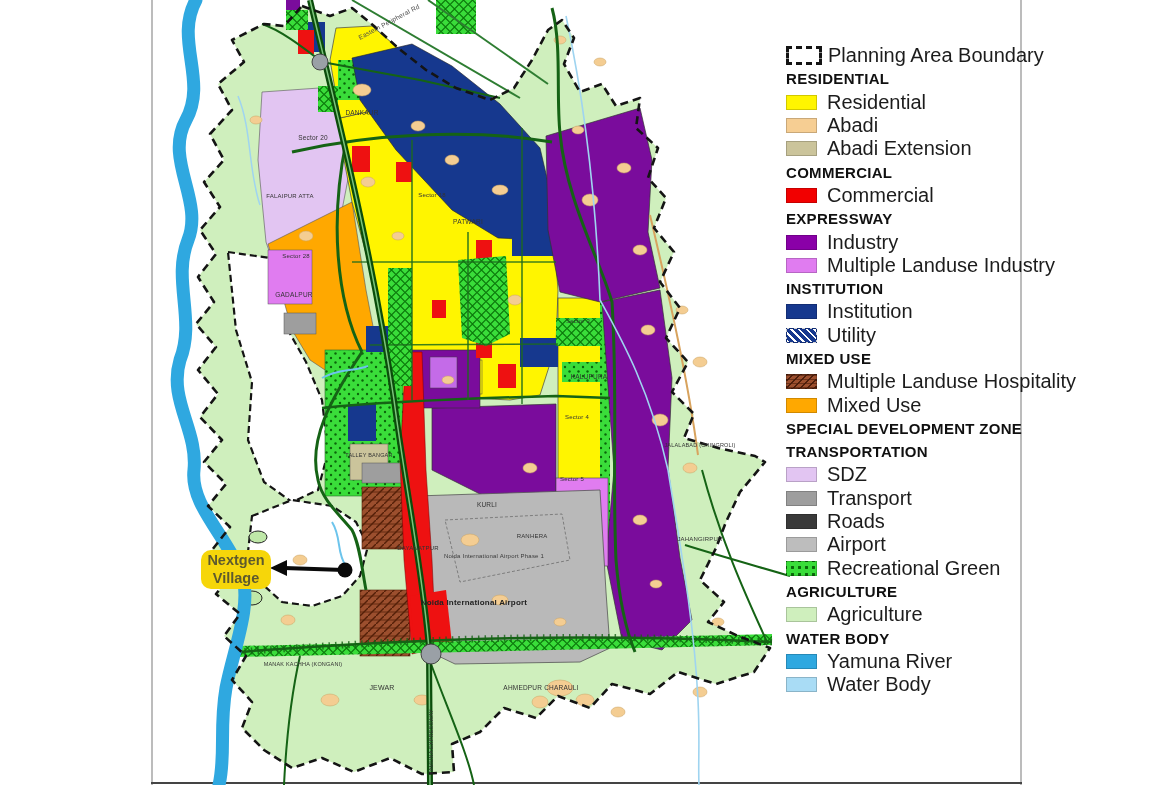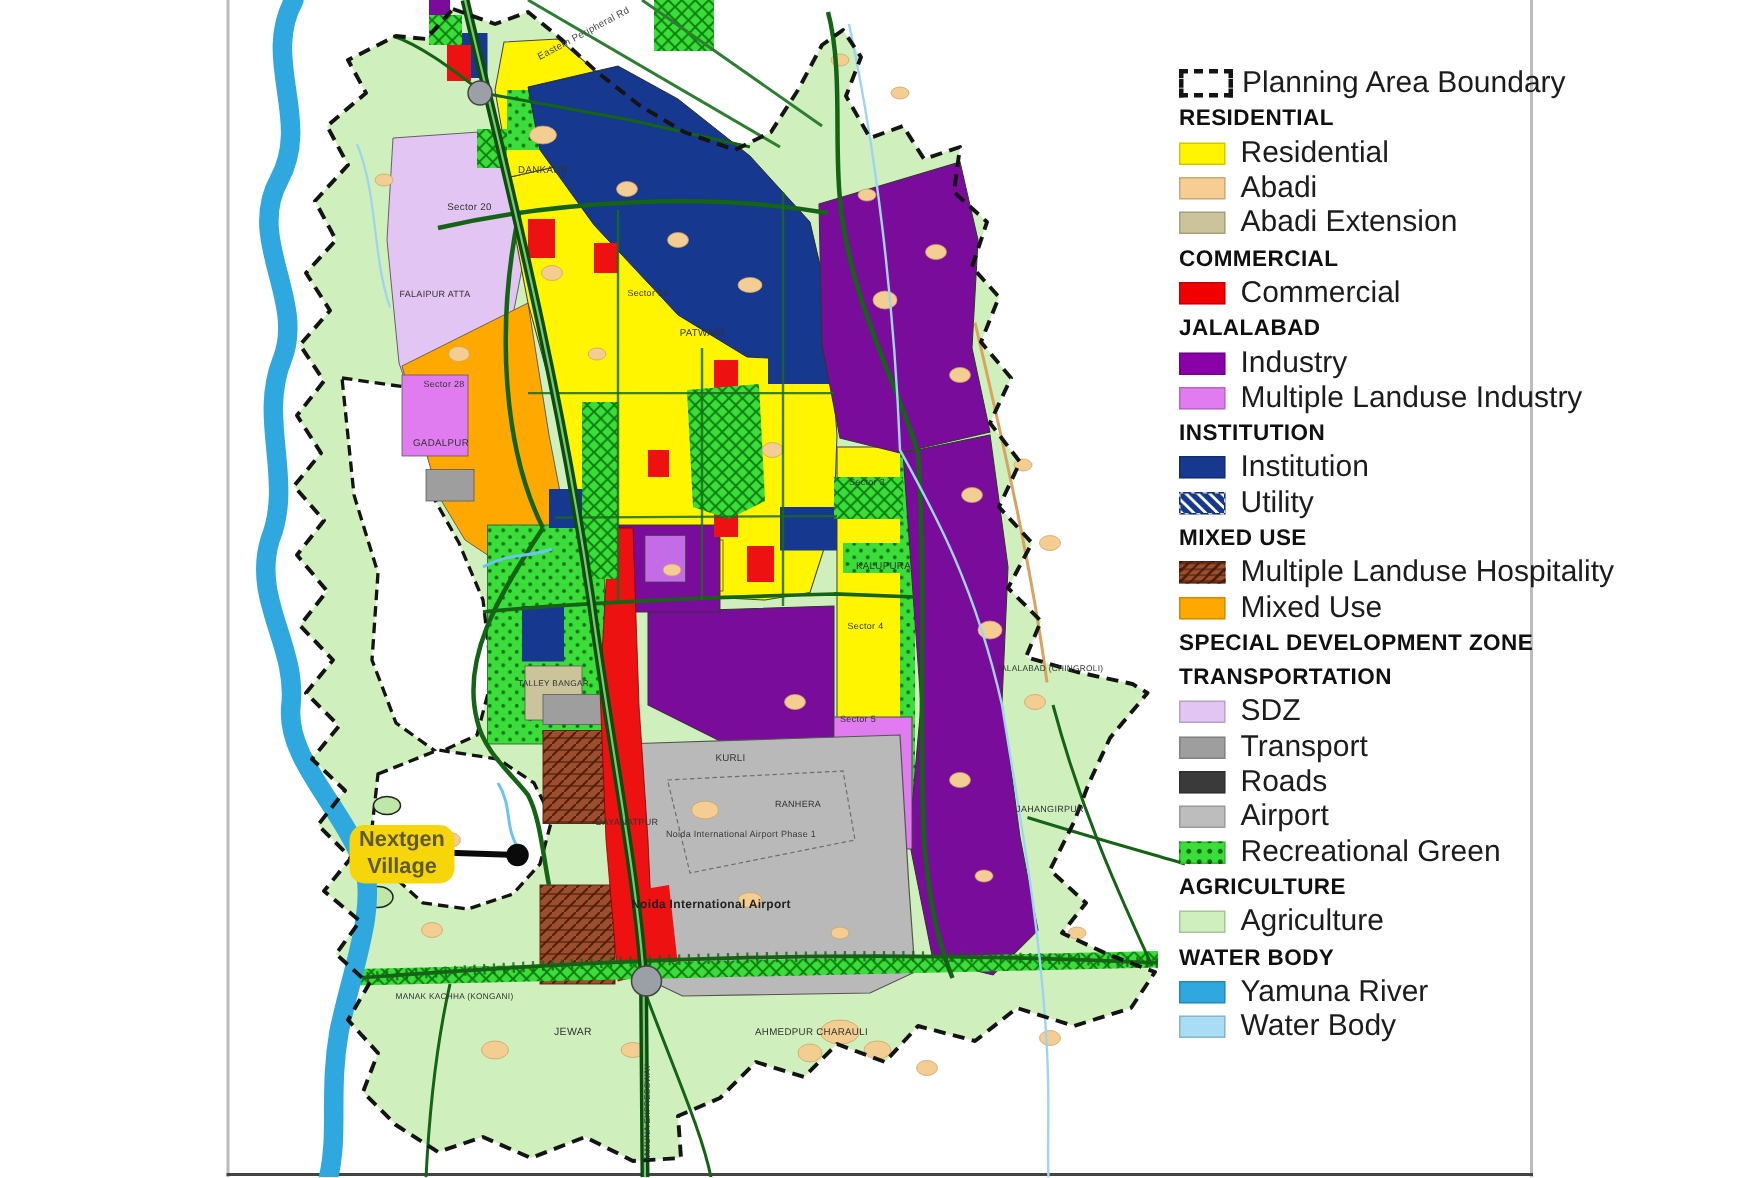--- a/index.html
+++ b/index.html
@@ -19,21 +19,21 @@
   .p-diagonal-hatch{background-image:repeating-linear-gradient(45deg,#ffffff 0,#ffffff 1.8px,transparent 1.8px,transparent 5.5px);}
   .p-brick-hatch{background-image:repeating-linear-gradient(-45deg,rgba(70,25,8,.9) 0,rgba(70,25,8,.9) 1.6px,transparent 1.6px,transparent 5px),
                  repeating-linear-gradient(0deg,rgba(70,25,8,.55) 0,rgba(70,25,8,.55) 1px,transparent 1px,transparent 4px);}
   .p-crosshatch{background-image:repeating-linear-gradient(45deg,#0B7A0B 0,#0B7A0B 1.6px,transparent 1.6px,transparent 6px),
                 repeating-linear-gradient(-45deg,#0B7A0B 0,#0B7A0B 1.6px,transparent 1.6px,transparent 6px);}
   .p-dots{background-image:radial-gradient(#0A660A 1.4px,transparent 1.6px);background-size:7px 7px;background-position:2px 2px;}
 
   
   .callout{position:absolute;left:201px;top:550px;width:70px;height:39px;background:#F6D60A;
            border-radius:10px;display:flex;flex-direction:column;justify-content:center;align-items:center;
-           font-weight:700;font-size:14.5px;line-height:1.2;color:#5E5A2E;text-align:center;z-index:5;margin-left:32px;}
+           font-weight:700;font-size:14.5px;line-height:1.2;color:#5E5A2E;text-align:center;z-index:5;}
 </style>
 </head>
 <body>
 
 <div class="stage">
 
   <div class="frame-line" style="left:151px;"></div>
   <div class="frame-line" style="left:1020px;"></div>
   <div class="frame-bottom"></div>
 
@@ -266,21 +266,21 @@
         </div>
         <div class="lg-row">
           <span class="sw" style="background-color: rgb(203, 196, 155);"></span>
           <span class="lg-label">Abadi Extension</span>
         </div>
         <div class="lg-row lg-header">COMMERCIAL</div>
         <div class="lg-row">
           <span class="sw" style="background-color: rgb(242, 0, 0);"></span>
           <span class="lg-label">Commercial</span>
         </div>
-        <div class="lg-row lg-header">JALALABAD</div>
+        <div class="lg-row lg-header">EXPRESSWAY</div>
         <div class="lg-row">
           <span class="sw" style="background-color: rgb(138, 0, 168);"></span>
           <span class="lg-label">Industry</span>
         </div>
         <div class="lg-row">
           <span class="sw" style="background-color: rgb(224, 124, 240);"></span>
           <span class="lg-label">Multiple Landuse Industry</span>
         </div>
         <div class="lg-row lg-header">INSTITUTION</div>
         <div class="lg-row">

